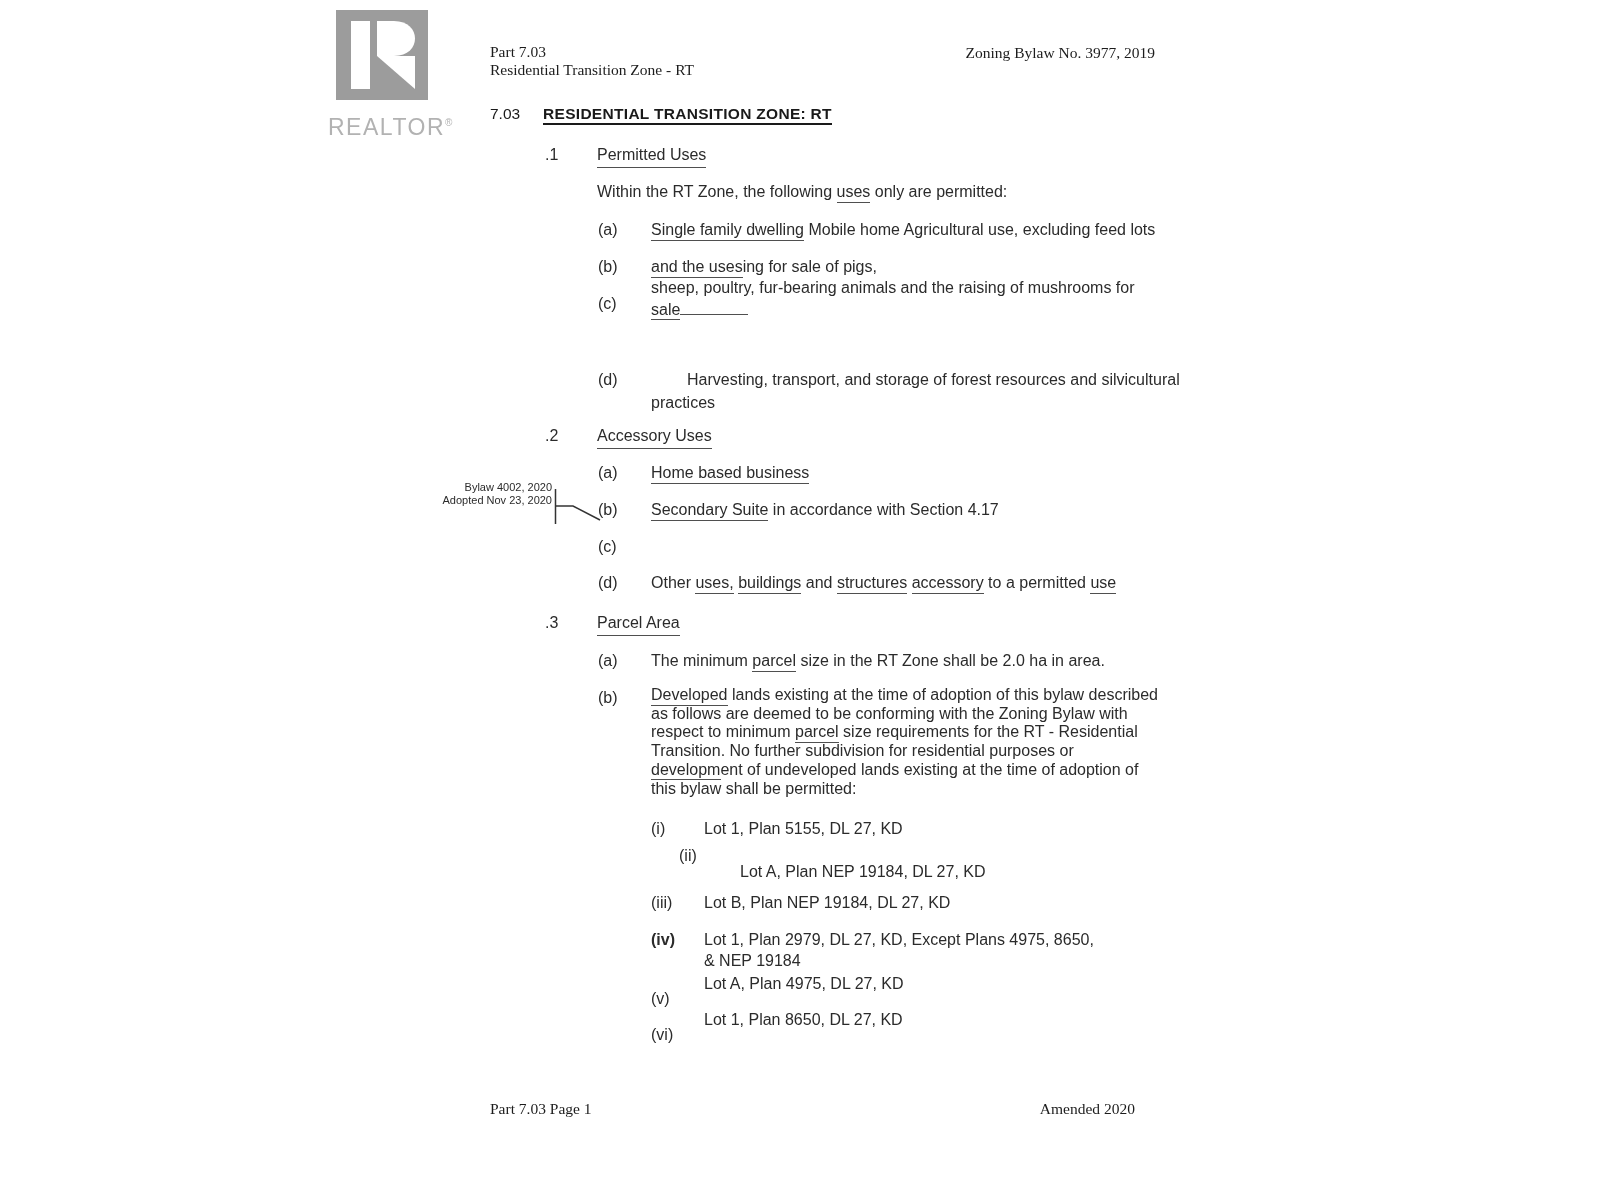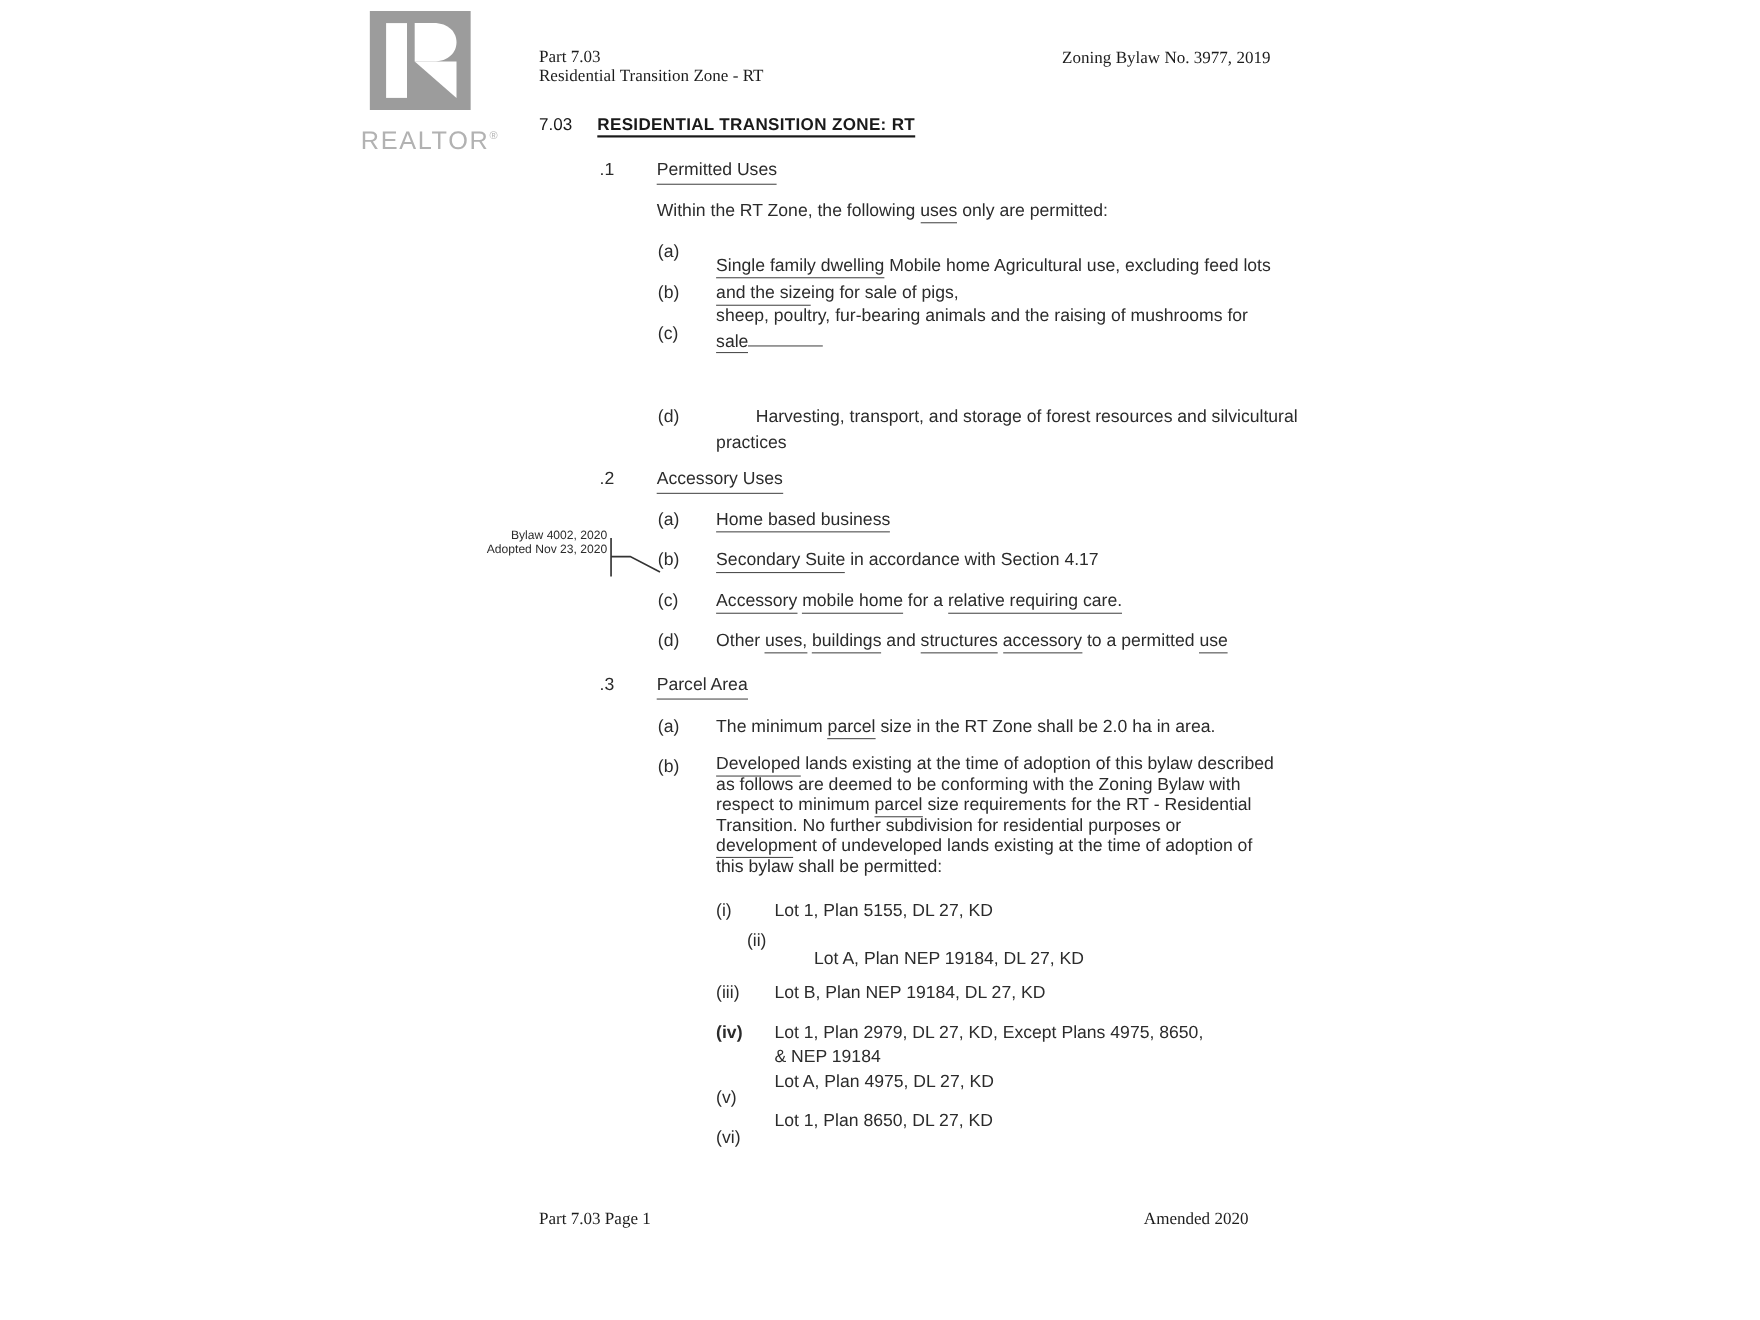--- a/index.html
+++ b/index.html
@@ -42,24 +42,24 @@
   <div class="abs serif" style="right:445px;top:43px;">Zoning Bylaw No. 3977, 2019</div>
 
   <div class="abs title-num" style="left:490px;top:105px;">7.03</div>
   <div class="abs title-txt" style="left:543px;top:105px;">RESIDENTIAL TRANSITION ZONE: RT</div>
 
   <div class="abs body-txt" style="left:545px;top:144px;">.1</div>
   <div class="abs body-txt sec-title" style="left:597px;top:144px;">Permitted Uses</div>
   <div class="abs body-txt" style="left:597px;top:181px;"><span>Within the RT Zone, the following </span><span class="u">uses</span><span> only are permitted:</span></div>
 
   <div class="abs body-txt" style="left:598px;top:219px;">(a)</div>
-  <div class="abs body-txt" style="left:651px;top:219px;margin-top:12px;"><span class="u">Single family dwelling</span><span> Mobile home Agricultural use, excluding feed lots</span></div>
+  <div class="abs body-txt" style="left:651px;top:219px;"><span class="u">Single family dwelling</span><span> Mobile home Agricultural use, excluding feed lots</span></div>
 
   <div class="abs body-txt" style="left:598px;top:256px;">(b)</div>
-  <div class="abs body-txt" style="left:651px;top:256px;"><span class="u">and the size</span><span>ing for sale of pigs,</span></div>
+  <div class="abs body-txt" style="left:651px;top:256px;"><span class="u">and the uses</span><span>ing for sale of pigs,</span></div>
 
   <div class="abs body-txt" style="left:651px;top:277px;"><span>sheep, poultry, fur-bearing animals and the raising of mushrooms for</span></div>
   <div class="abs body-txt" style="left:598px;top:293px;">(c)</div>
   <div class="abs body-txt" style="left:651px;top:296px;"><span class="u">sale</span><span class="u ext" style="width: 68px;"></span></div>
 
   <div class="abs body-txt" style="left:598px;top:369px;">(d)</div>
   <div class="abs body-txt" style="left:687px;top:369px;"><span>Harvesting, transport, and storage of forest resources and silvicultural</span></div>
   <div class="abs body-txt" style="left:651px;top:392px;"><span>practices</span></div>
 
   <div class="abs body-txt" style="left:545px;top:425px;">.2</div>
@@ -73,21 +73,20 @@
     <div>Adopted Nov 23, 2020</div>
   </div>
   <svg class="abs" style="left:554px;top:488px;" width="52" height="38">
     <path d="M1.5,1 V36 M1.5,18 H19 L46,32" stroke="#333333" stroke-width="1.5" fill="none"></path>
   </svg>
 
   <div class="abs body-txt" style="left:598px;top:499px;">(b)</div>
   <div class="abs body-txt" style="left:651px;top:499px;"><span class="u">Secondary Suite</span><span> in accordance with Section 4.17</span></div>
 
   <div class="abs body-txt" style="left:598px;top:536px;">(c)</div>
-  <div class="abs body-txt" style="left:651px;top:536px;"><span class="u">Accessory</span><span> </span><span class="u">mobile home</span><span> for a </span><span class="u">relative requiring care.</span></div>
 
   <div class="abs body-txt" style="left:598px;top:572px;">(d)</div>
   <div class="abs body-txt" style="left:651px;top:572px;"><span>Other </span><span class="u">uses,</span><span> </span><span class="u">buildings</span><span> and </span><span class="u">structures</span><span> </span><span class="u">accessory</span><span> to a permitted </span><span class="u">use</span></div>
 
   <div class="abs body-txt" style="left:545px;top:612px;">.3</div>
   <div class="abs body-txt sec-title" style="left:597px;top:612px;">Parcel Area</div>
 
   <div class="abs body-txt" style="left:598px;top:650px;">(a)</div>
   <div class="abs body-txt" style="left:651px;top:650px;"><span>The minimum </span><span class="u">parcel</span><span> size in the RT Zone shall be 2.0 ha in area.</span></div>
 

